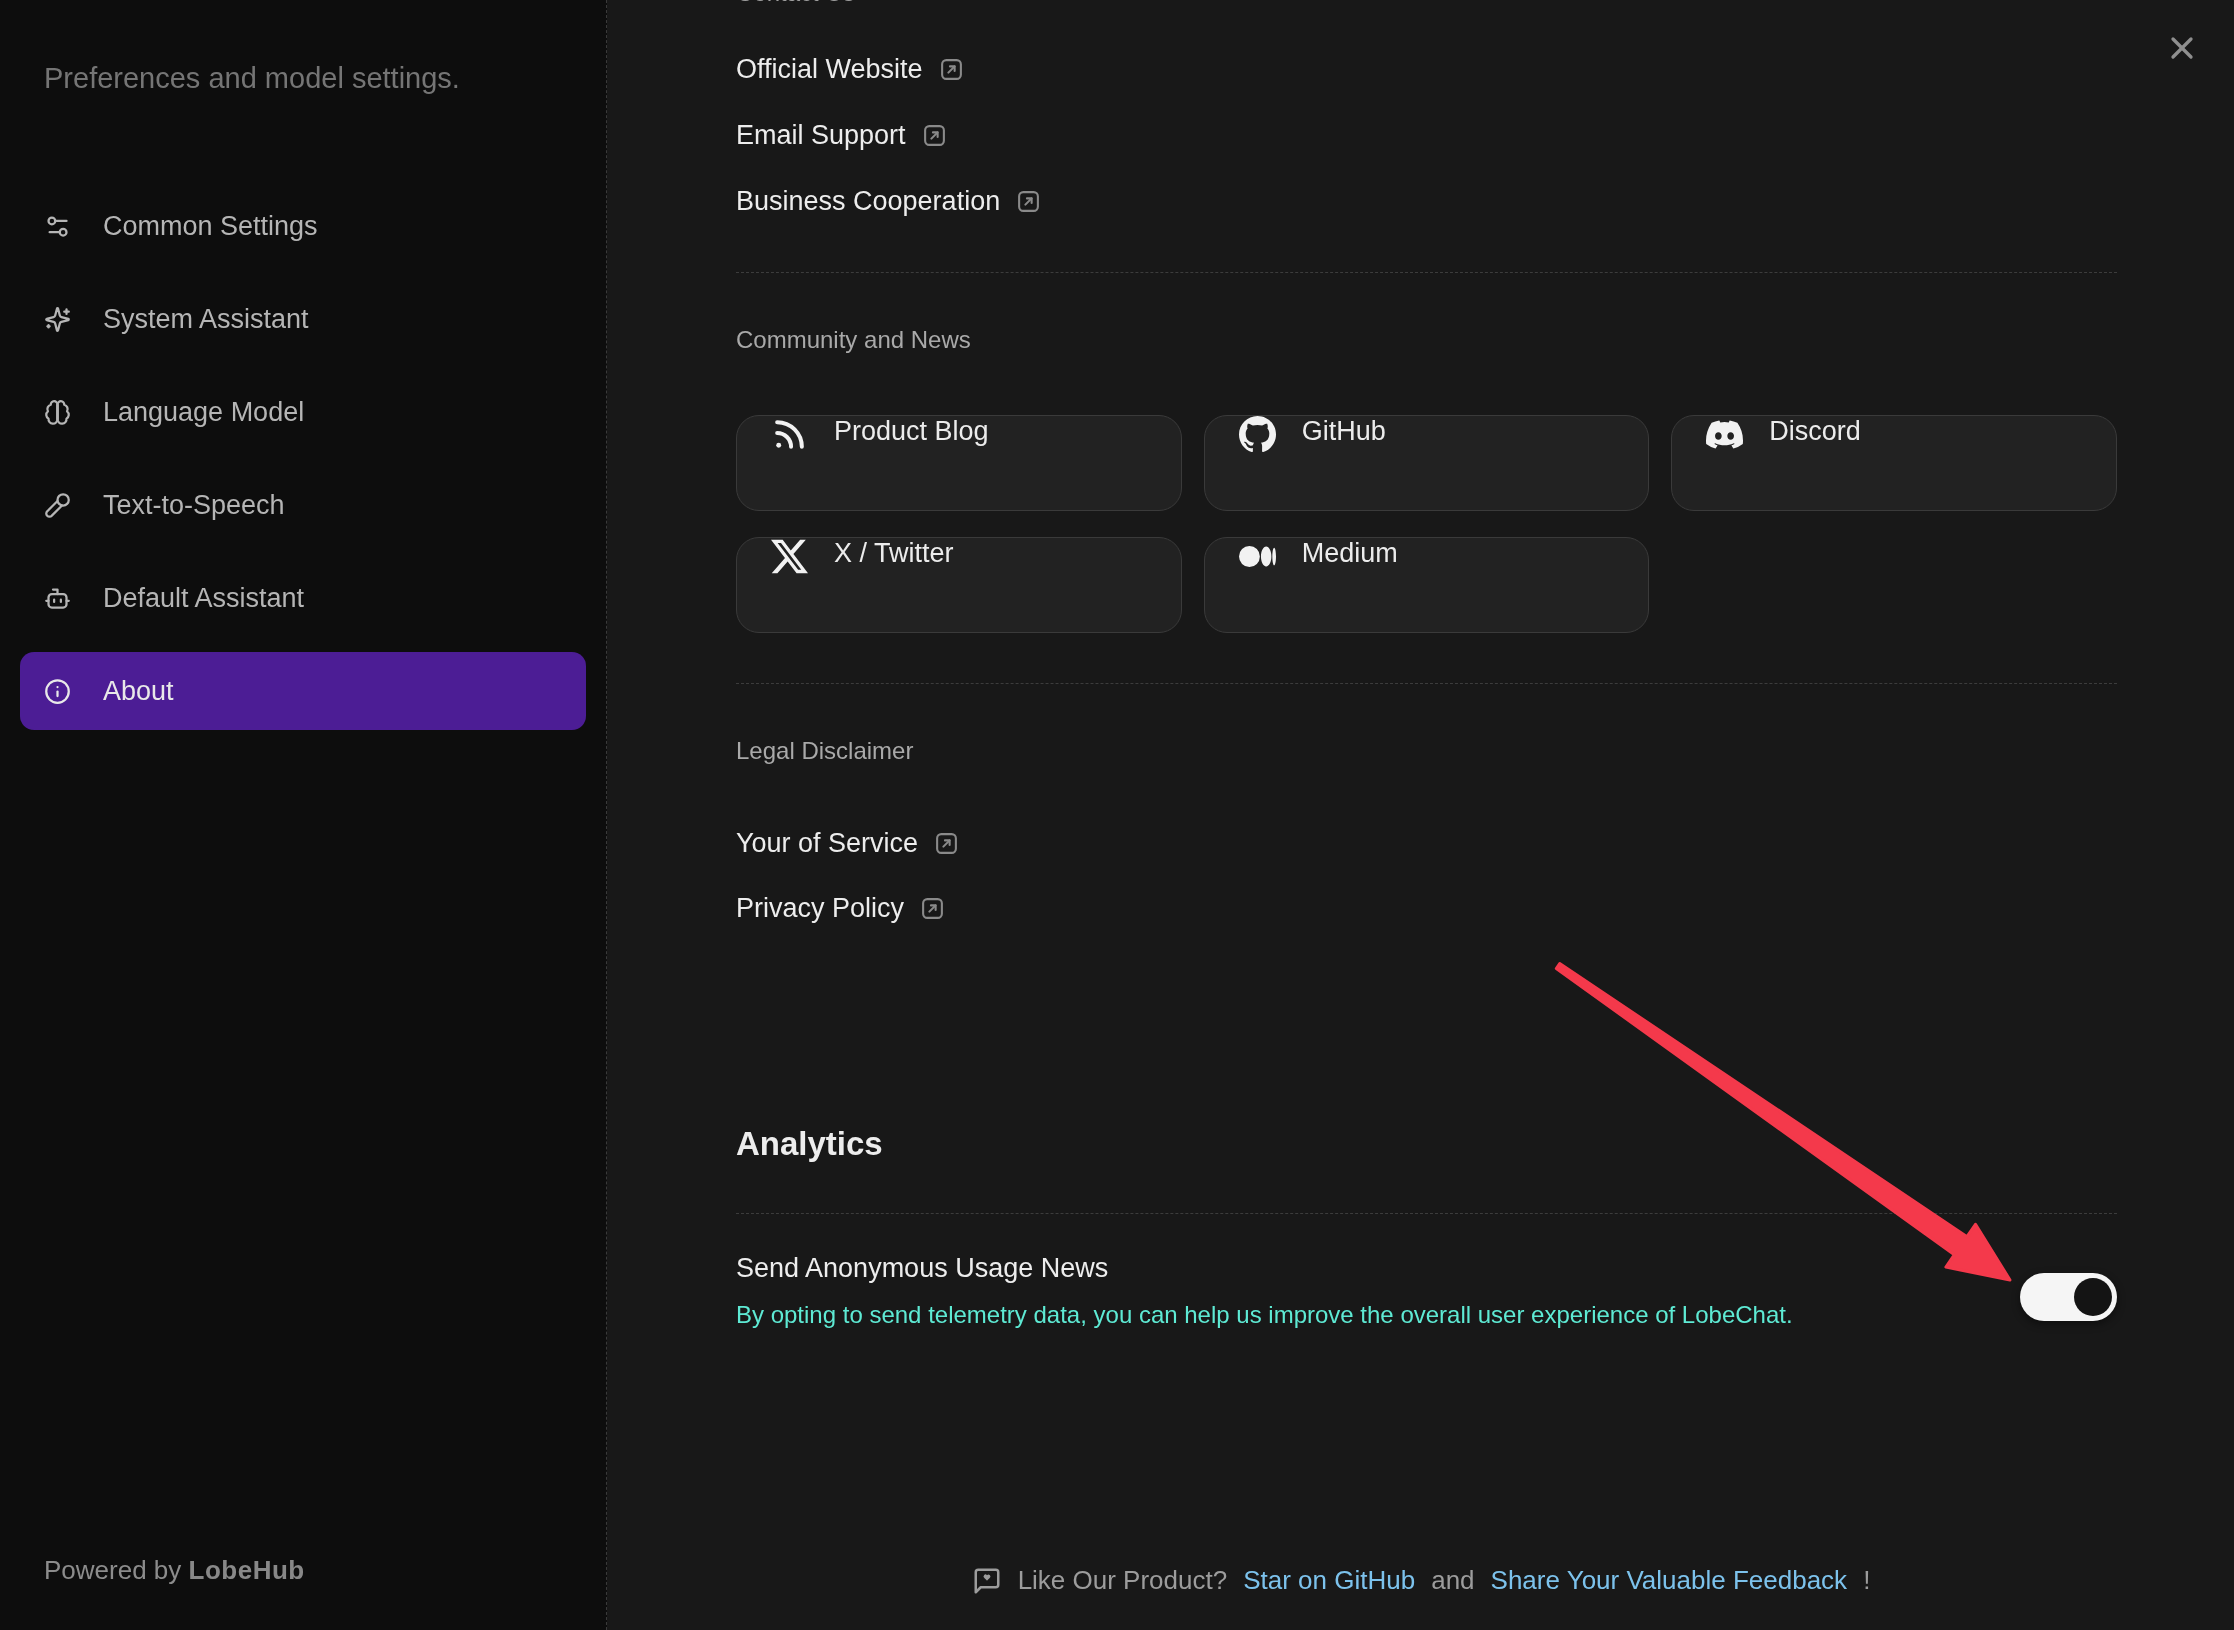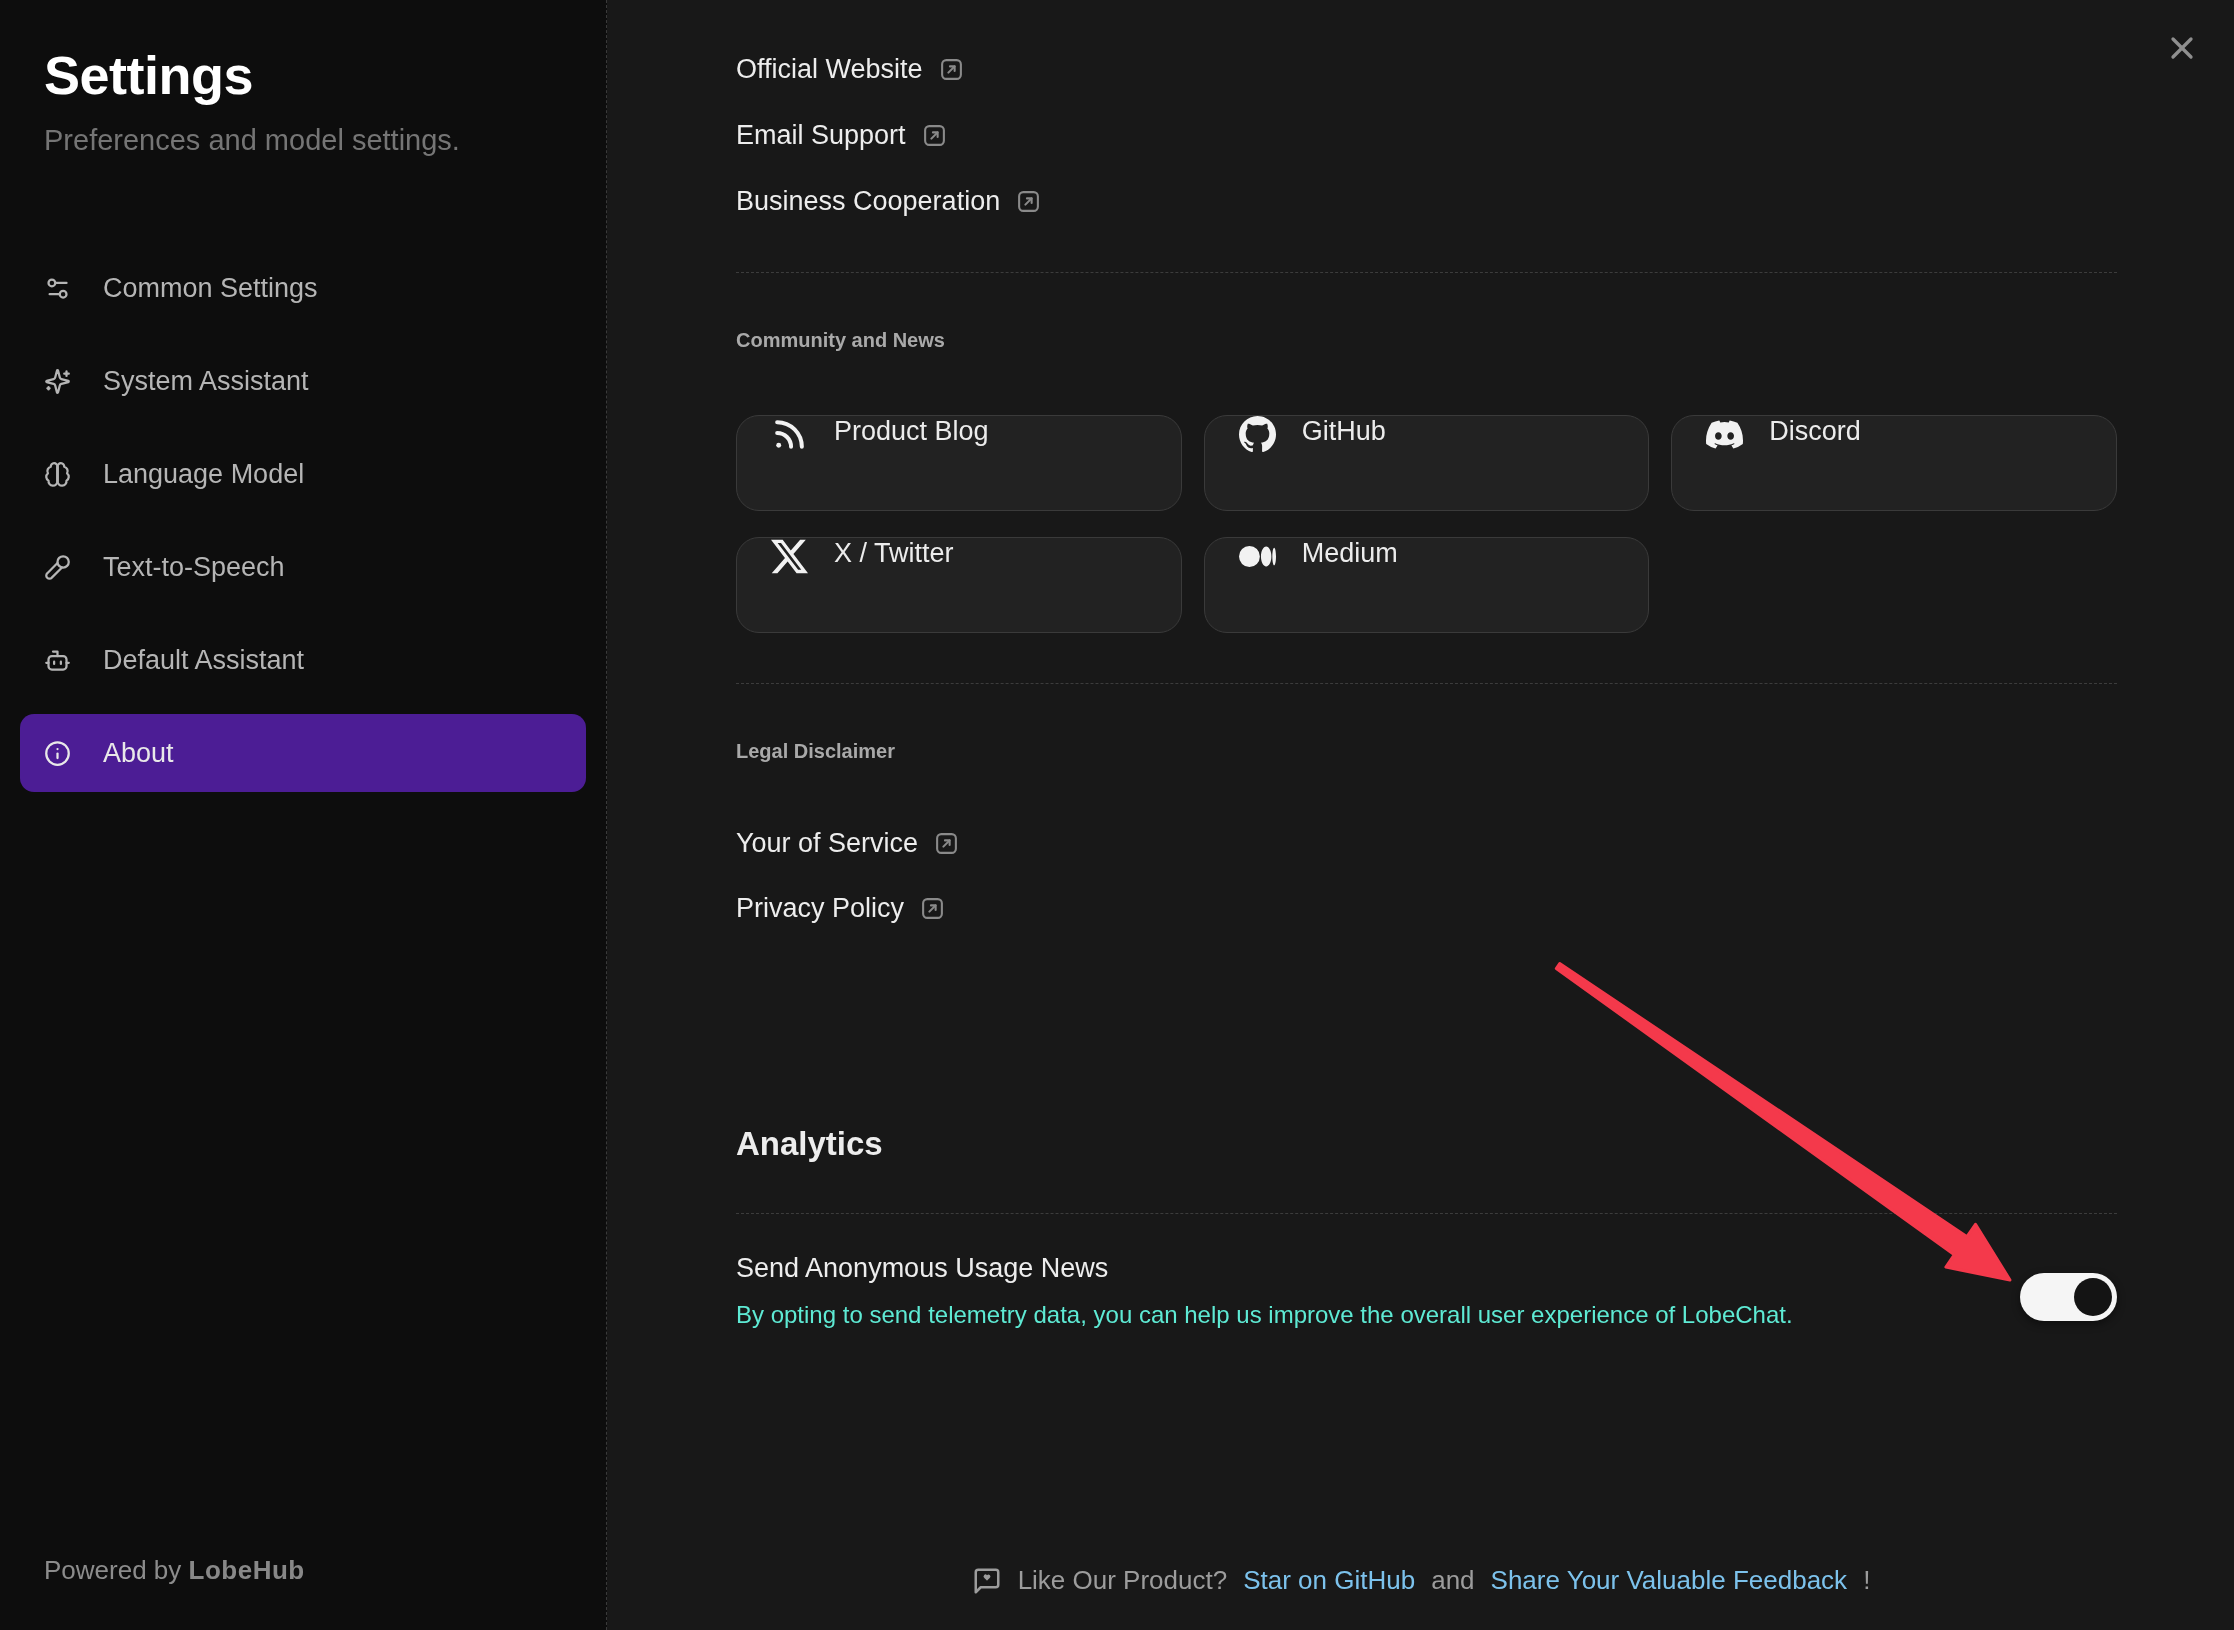--- a/index.html
+++ b/index.html
@@ -48,21 +48,21 @@
     padding:0 117px 0 128px;
   }
   .close-btn {
     position:absolute; top:26px; right:30px; width:44px; height:44px;
     background:none; border:none; cursor:pointer; color:#8f8f8f;
     display:flex; align-items:center; justify-content:center;
   }
   .close-btn svg { width:36px; height:36px; }
 
   h2.section-heading {
-    font-size:20px; font-weight:700; color:#a9a9a9; line-height:34px;
+    font-size:24px; font-weight:400; color:#a9a9a9; line-height:34px;
   }
   h2.cutoff { margin-top:-24px; color:#9f9f9f; }
 
   .link-row {
     display:flex; align-items:center; gap:16px; height:40px;
     width:fit-content; cursor:pointer;
   }
   .link-row .link-text { font-size:27px; color:#ededed; }
   .link-row .ext-icon { width:25px; height:25px; color:#8a8a8a; display:flex; }
   .link-row .ext-icon svg { width:25px; height:25px; }
@@ -132,21 +132,20 @@
   .anno-arrow {
     position:absolute; left:1540px; top:950px; width:520px; height:380px;
     pointer-events:none; z-index:20;
   }
 </style>
 </head>
 <body>
 
 <aside class="sidebar">
   <div class="sidebar-header">
-    <h1 class="page-title">Settings</h1>
     <p class="page-subtitle">Preferences and model settings.</p>
   </div>
 
   <nav class="nav">
     <div class="nav-item">
       <span class="nav-icon">
         <svg viewBox="0 0 24 24" fill="none" stroke="currentColor" stroke-width="2" stroke-linecap="round" stroke-linejoin="round">
             <path d="M20 7h-9"></path>
             <path d="M14 17H5"></path>
             <circle cx="17" cy="17" r="3"></circle>

